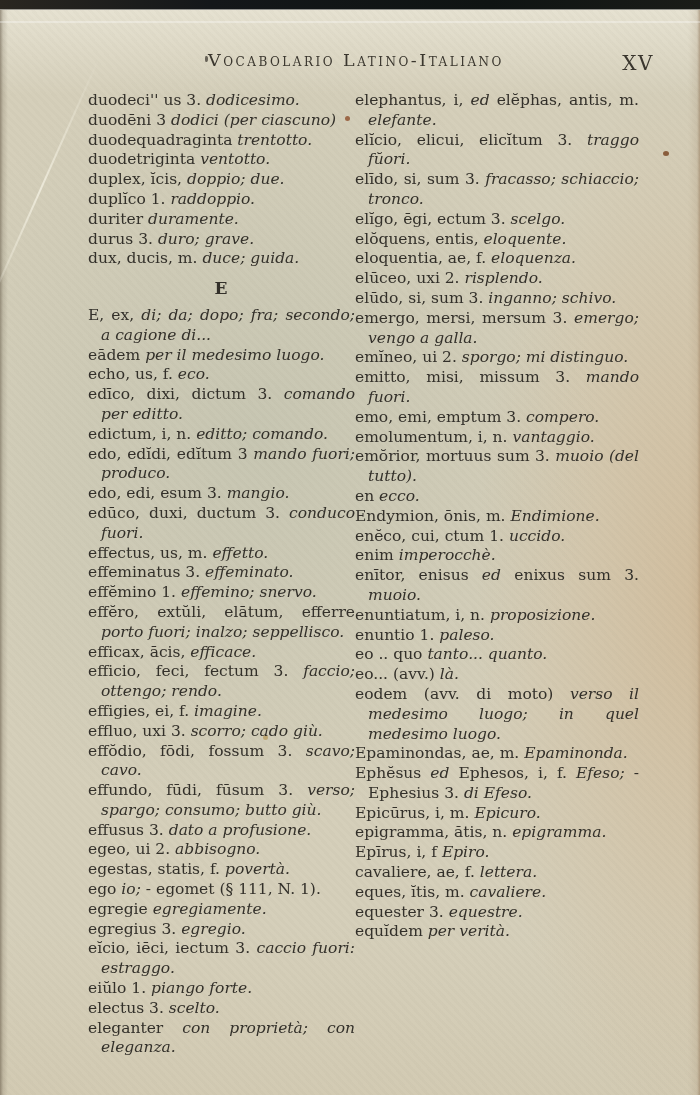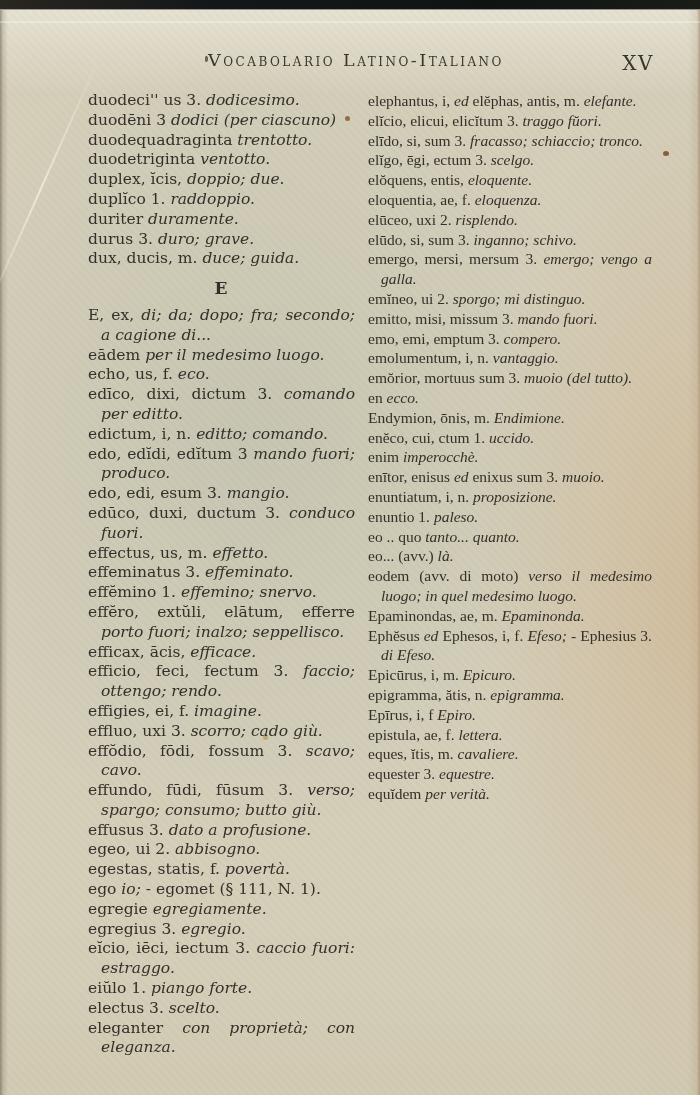--- a/index.html
+++ b/index.html
@@ -37,25 +37,25 @@
   .header{position:absolute;top:50px;left:88px;right:46px;height:26px;}
   .title{
     position:absolute;left:0;right:30px;text-align:center;
     font-variant:small-caps;letter-spacing:2.5px;
     font-size:17.5px;font-weight:500;color:#3a362e;white-space:nowrap;
   }
   .pagenum{position:absolute;right:0;top:1px;font-size:20px;letter-spacing:1.5px;color:#3a362e;}
 
   .cols{
     position:absolute;top:91px;left:88px;width:564px;
-    display:flex;gap:13px;
+    display:flex;
     font-size:15.5px;line-height:19.8px;text-align:justify;
   }
   .col-left{width:267px;}
-  .col-right{width:284px;font-family:Liberation Serif, serif;}
+  .col-right{width:284px;}
   .entry{margin:0;padding-left:13px;text-indent:-13px;}
   .it{font-style:italic;}
   .sect{
     text-align:center;font-weight:bold;font-size:17px;
     margin:10px 0 7px;padding:0;text-indent:0;letter-spacing:1px;
   }
 </style>
 </head>
 <body>
 
@@ -137,19 +137,19 @@
         <p class="entry"><span class="rm">enuntiatum, i, n. </span><span class="it">proposizione.</span></p>
         <p class="entry"><span class="rm">enuntio 1. </span><span class="it">paleso.</span></p>
         <p class="entry"><span class="rm">eo .. quo </span><span class="it">tanto... quanto.</span></p>
         <p class="entry"><span class="rm">eo... (avv.) </span><span class="it">là.</span></p>
         <p class="entry"><span class="rm">eodem (avv. di moto) </span><span class="it">verso il medesimo luogo; in quel medesimo luogo.</span></p>
         <p class="entry"><span class="rm">Epaminondas, ae, m. </span><span class="it">Epaminonda.</span></p>
         <p class="entry"><span class="rm">Ephĕsus </span><span class="it">ed</span><span class="rm"> Ephesos, i, f. </span><span class="it">Efeso;</span><span class="rm"> - Ephesius 3. </span><span class="it">di Efeso.</span></p>
         <p class="entry"><span class="rm">Epicūrus, i, m. </span><span class="it">Epicuro.</span></p>
         <p class="entry"><span class="rm">epigramma, ătis, n. </span><span class="it">epigramma.</span></p>
         <p class="entry"><span class="rm">Epīrus, i, f </span><span class="it">Epiro.</span></p>
-        <p class="entry"><span class="rm">epistula, ae, f. </span><span class="it">lettera.</span></p>
+        <p class="entry"><span class="rm">cavaliere, ae, f. </span><span class="it">lettera.</span></p>
         <p class="entry"><span class="rm">eques, ĭtis, m. </span><span class="it">cavaliere.</span></p>
         <p class="entry"><span class="rm">equester 3. </span><span class="it">equestre.</span></p>
         <p class="entry"><span class="rm">equĭdem </span><span class="it">per verità.</span></p>
       </div>
   </div>
 </div>
 
 </body></html>

